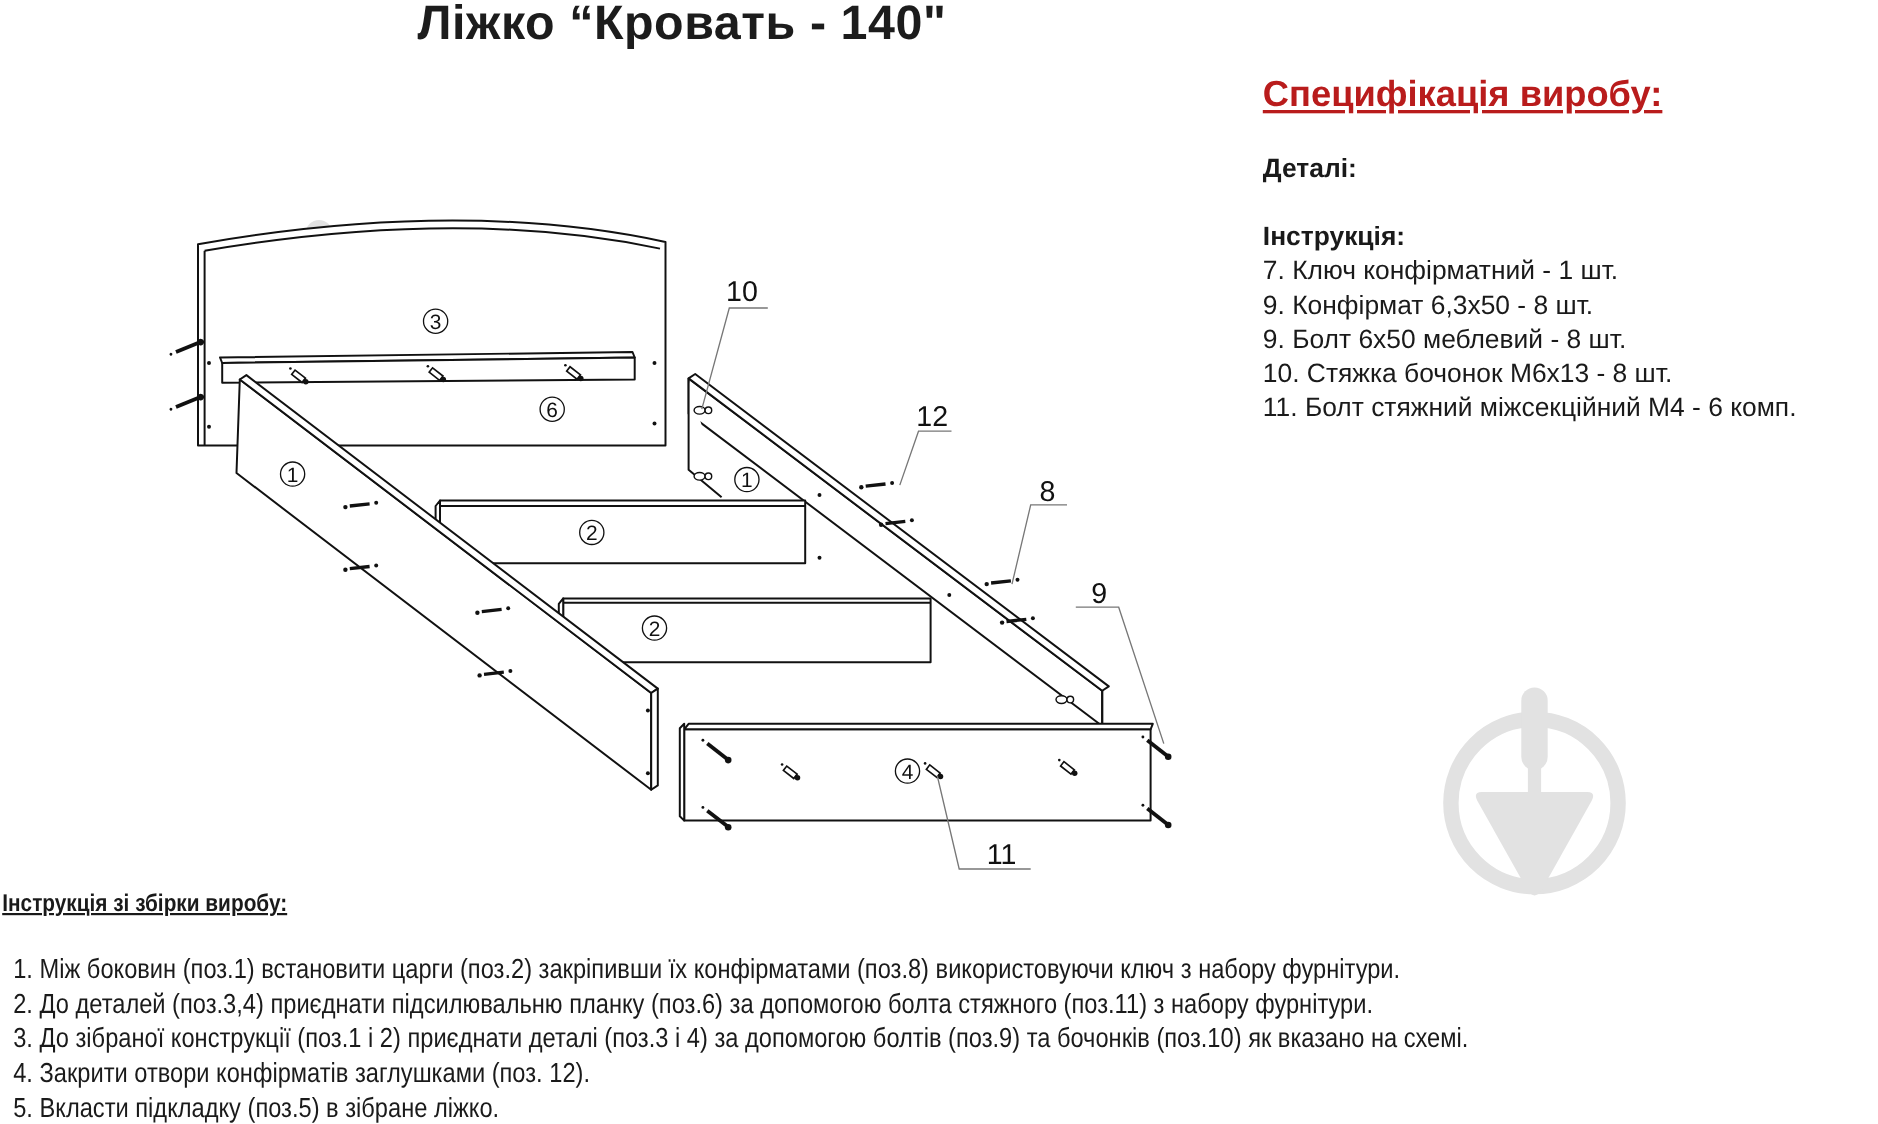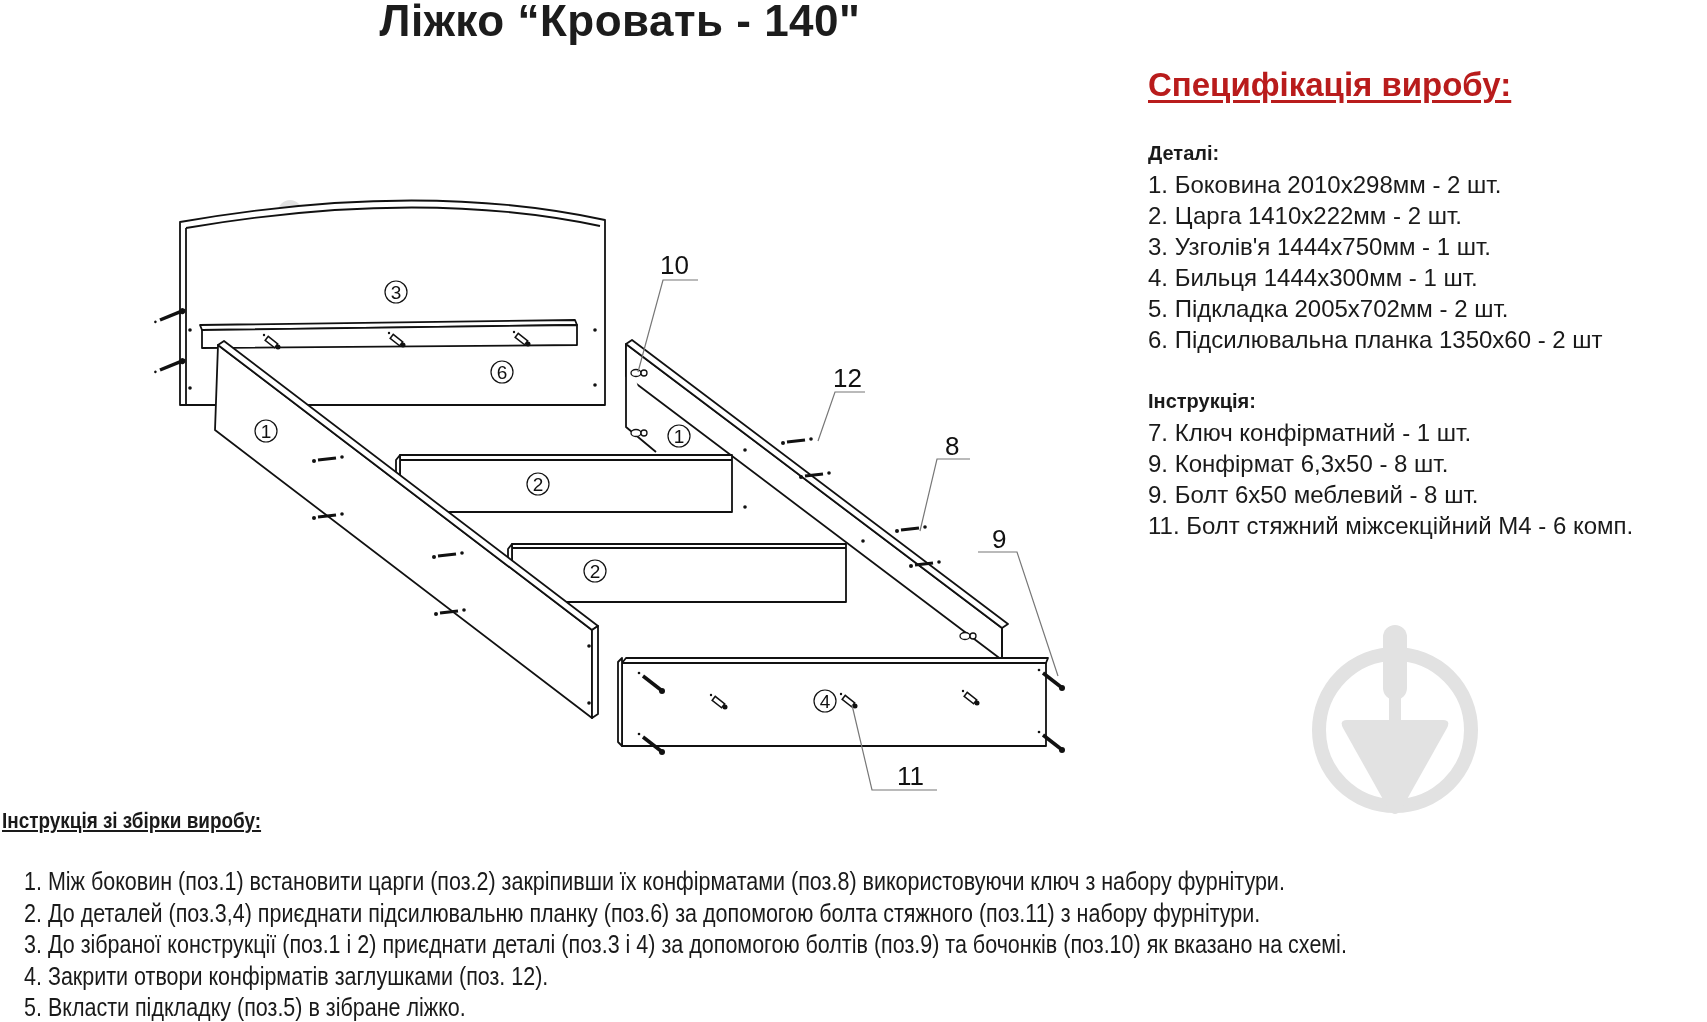--- a/index.html
+++ b/index.html
@@ -1,27 +1,27 @@
 <!DOCTYPE html>
 <html><head>
 <meta charset="utf-8">
 <style>
   html, body { margin: 0; padding: 0; background: #ffffff; }
   body { width: 1707px; height: 1022px; position: relative; overflow: hidden; color: #1a1a1a; font-family: "Liberation Sans", sans-serif; }
   .title { position: absolute; left: 0; width: 1240px; top: -4px; text-align: center; font-family: "Liberation Sans", sans-serif; font-weight: bold; font-size: 44px; letter-spacing: 0.5px; color: #1c1c1c; }
   .diagram { position: absolute; left: 0; top: 0; width: 1707px; height: 800px; }
   .spec { position: absolute; left: 1148px; top: 66px; width: 560px; }
   .spec-title { font-weight: bold; font-size: 33px; text-decoration: underline; text-underline-offset: 4px; margin: 0 0 34px 0; color: #b91c1c; }
-  .spec-section { font-weight: bold; font-size: 20px; line-height: 31px; }
+  .spec-section { font-weight: bold; font-size: 24px; line-height: 31px; }
   .spec-list { list-style: none; margin: 0; padding: 0; }
   .spec-list li { font-size: 24px; line-height: 31px; white-space: nowrap; }
   .gap { height: 31px; }
   .instr { position: absolute; left: 2px; top: 808px; width: 1705px; }
   .instr-title { font-weight: bold; font-size: 22px; text-decoration: underline; transform: scaleX(0.86); transform-origin: left center; white-space: nowrap; margin-bottom: 32px; }
-  .instr-list { list-style: none; margin: 12px; padding: 0 0 0 10px; }
+  .instr-list { list-style: none; margin: 0; padding: 0 0 0 10px; }
   .instr-list li { font-size: 25px; line-height: 31.5px; white-space: nowrap; transform: scaleX(0.86); transform-origin: left center; }
   .wm { position: absolute; }
 </style>
 </head>
 <body>
 
 <svg class="wm" style="left:200px;top:190px;" width="180" height="200" viewBox="0 0 180 200">
   <circle cx="90" cy="110" r="76" fill="none" stroke="#e2e2e2" stroke-width="14"></circle>
   <rect x="78" y="10" width="24" height="70" rx="12" fill="#e2e2e2"></rect>
   <rect x="84" y="70" width="12" height="30" fill="#e2e2e2"></rect>
@@ -184,34 +184,27 @@
     <text x="992" y="548">9</text>
     <text x="897" y="785">11</text>
   </g>
 </svg>
 
 <div class="title">Ліжко “Кровать - 140"</div>
 
 <div class="spec">
   <div class="spec-title">Специфікація виробу:</div>
   <div class="spec-section">Деталі:</div>
-  <ul class="spec-list">
-    <li>1. Боковина 2010x298мм - 2 шт.</li>
-    <li>2. Царга 1410x222мм - 2 шт.</li>
-    <li>3. Узголів'я 1444x750мм - 1 шт.</li>
-    <li>4. Бильця 1444x300мм - 1 шт.</li>
-    <li>5. Підкладка 2005x702мм - 2 шт.</li>
-    <li>6. Підсилювальна планка 1350x60 - 2 шт</li>
-  </ul>
   <div class="gap"></div>
   <div class="spec-section">Інструкція:</div>
   <ul class="spec-list">
     <li>7. Ключ конфірматний - 1 шт.</li>
     <li>9. Конфірмат 6,3x50 - 8 шт.</li>
     <li>9. Болт 6x50 меблевий - 8 шт.</li>
+    <li>10. Стяжка бочонок М6x13 - 8 шт.</li>
     <li>11. Болт стяжний міжсекційний М4 - 6 комп.</li>
   </ul>
 </div>
 
 <div class="instr">
   <div class="instr-title">Інструкція зі збірки виробу:</div>
   <ul class="instr-list">
     <li>1. Між боковин (поз.1) встановити царги (поз.2) закріпивши їх конфірматами (поз.8) використовуючи ключ з набору фурнітури.</li>
     <li>2. До деталей (поз.3,4) приєднати підсилювальню планку (поз.6) за допомогою болта стяжного (поз.11) з набору фурнітури.</li>
     <li>3. До зібраної конструкції (поз.1 і 2) приєднати деталі (поз.3 і 4) за допомогою болтів (поз.9) та бочонків (поз.10) як вказано на схемі.</li>

